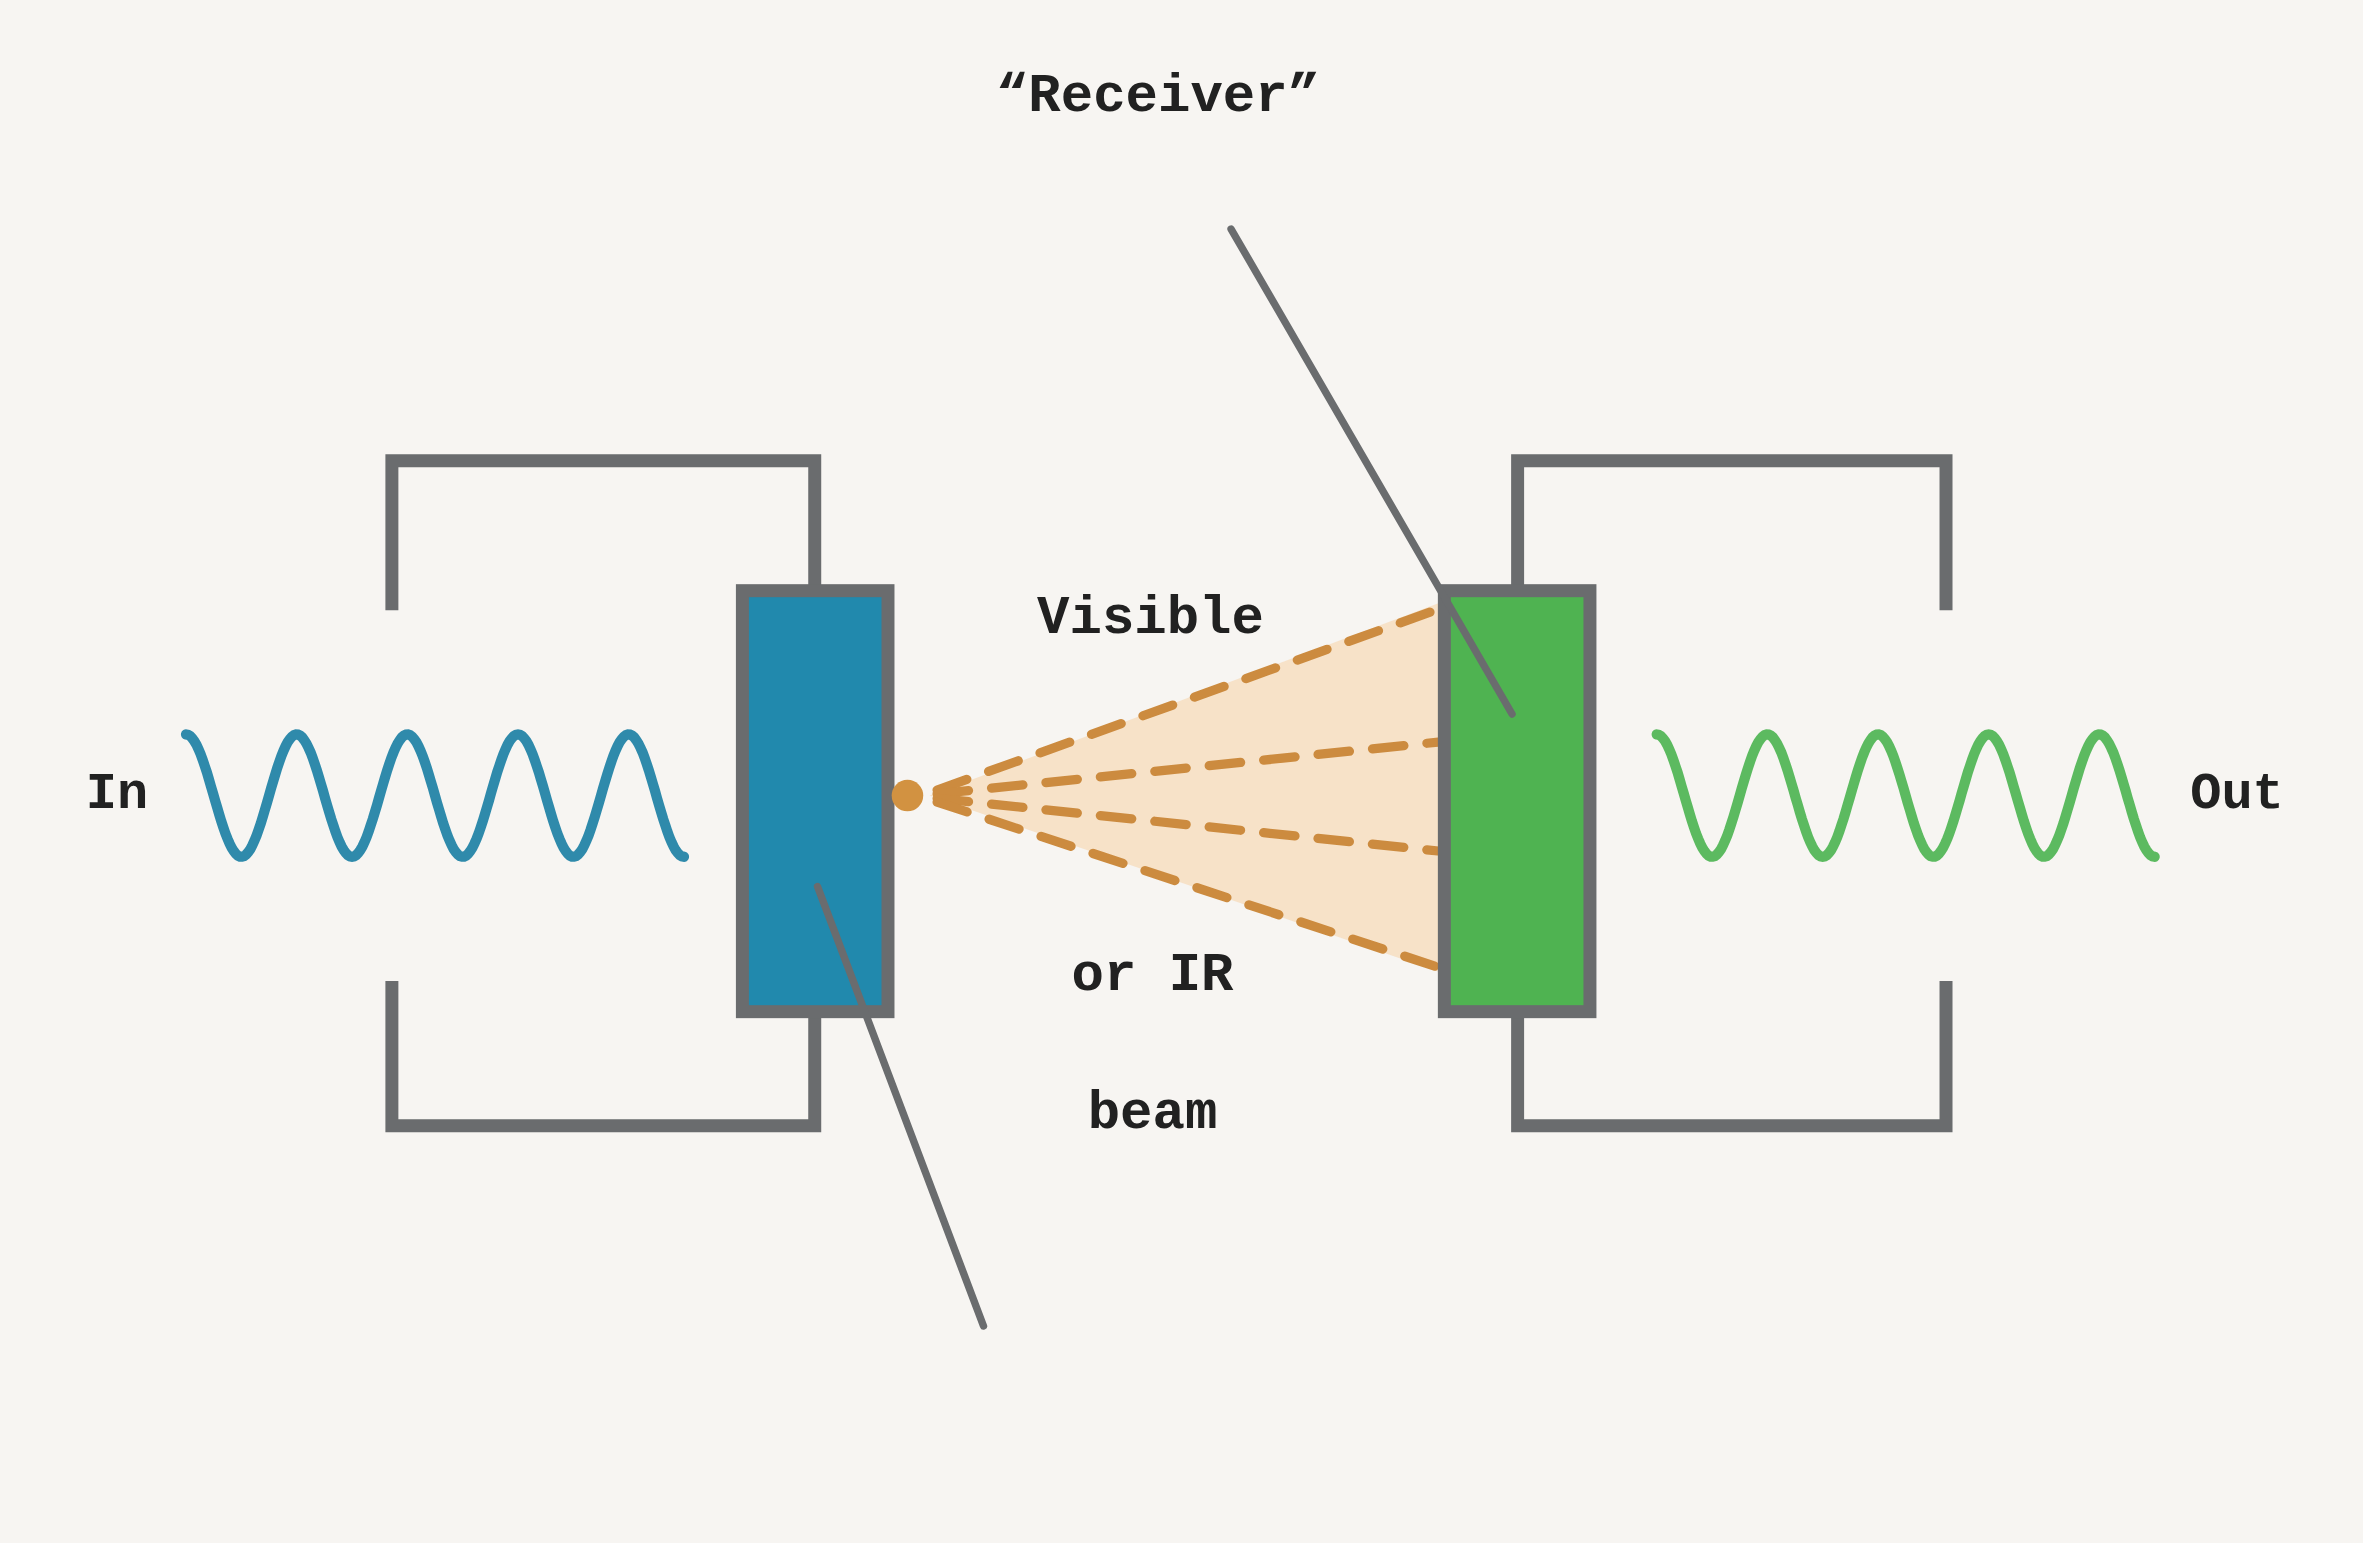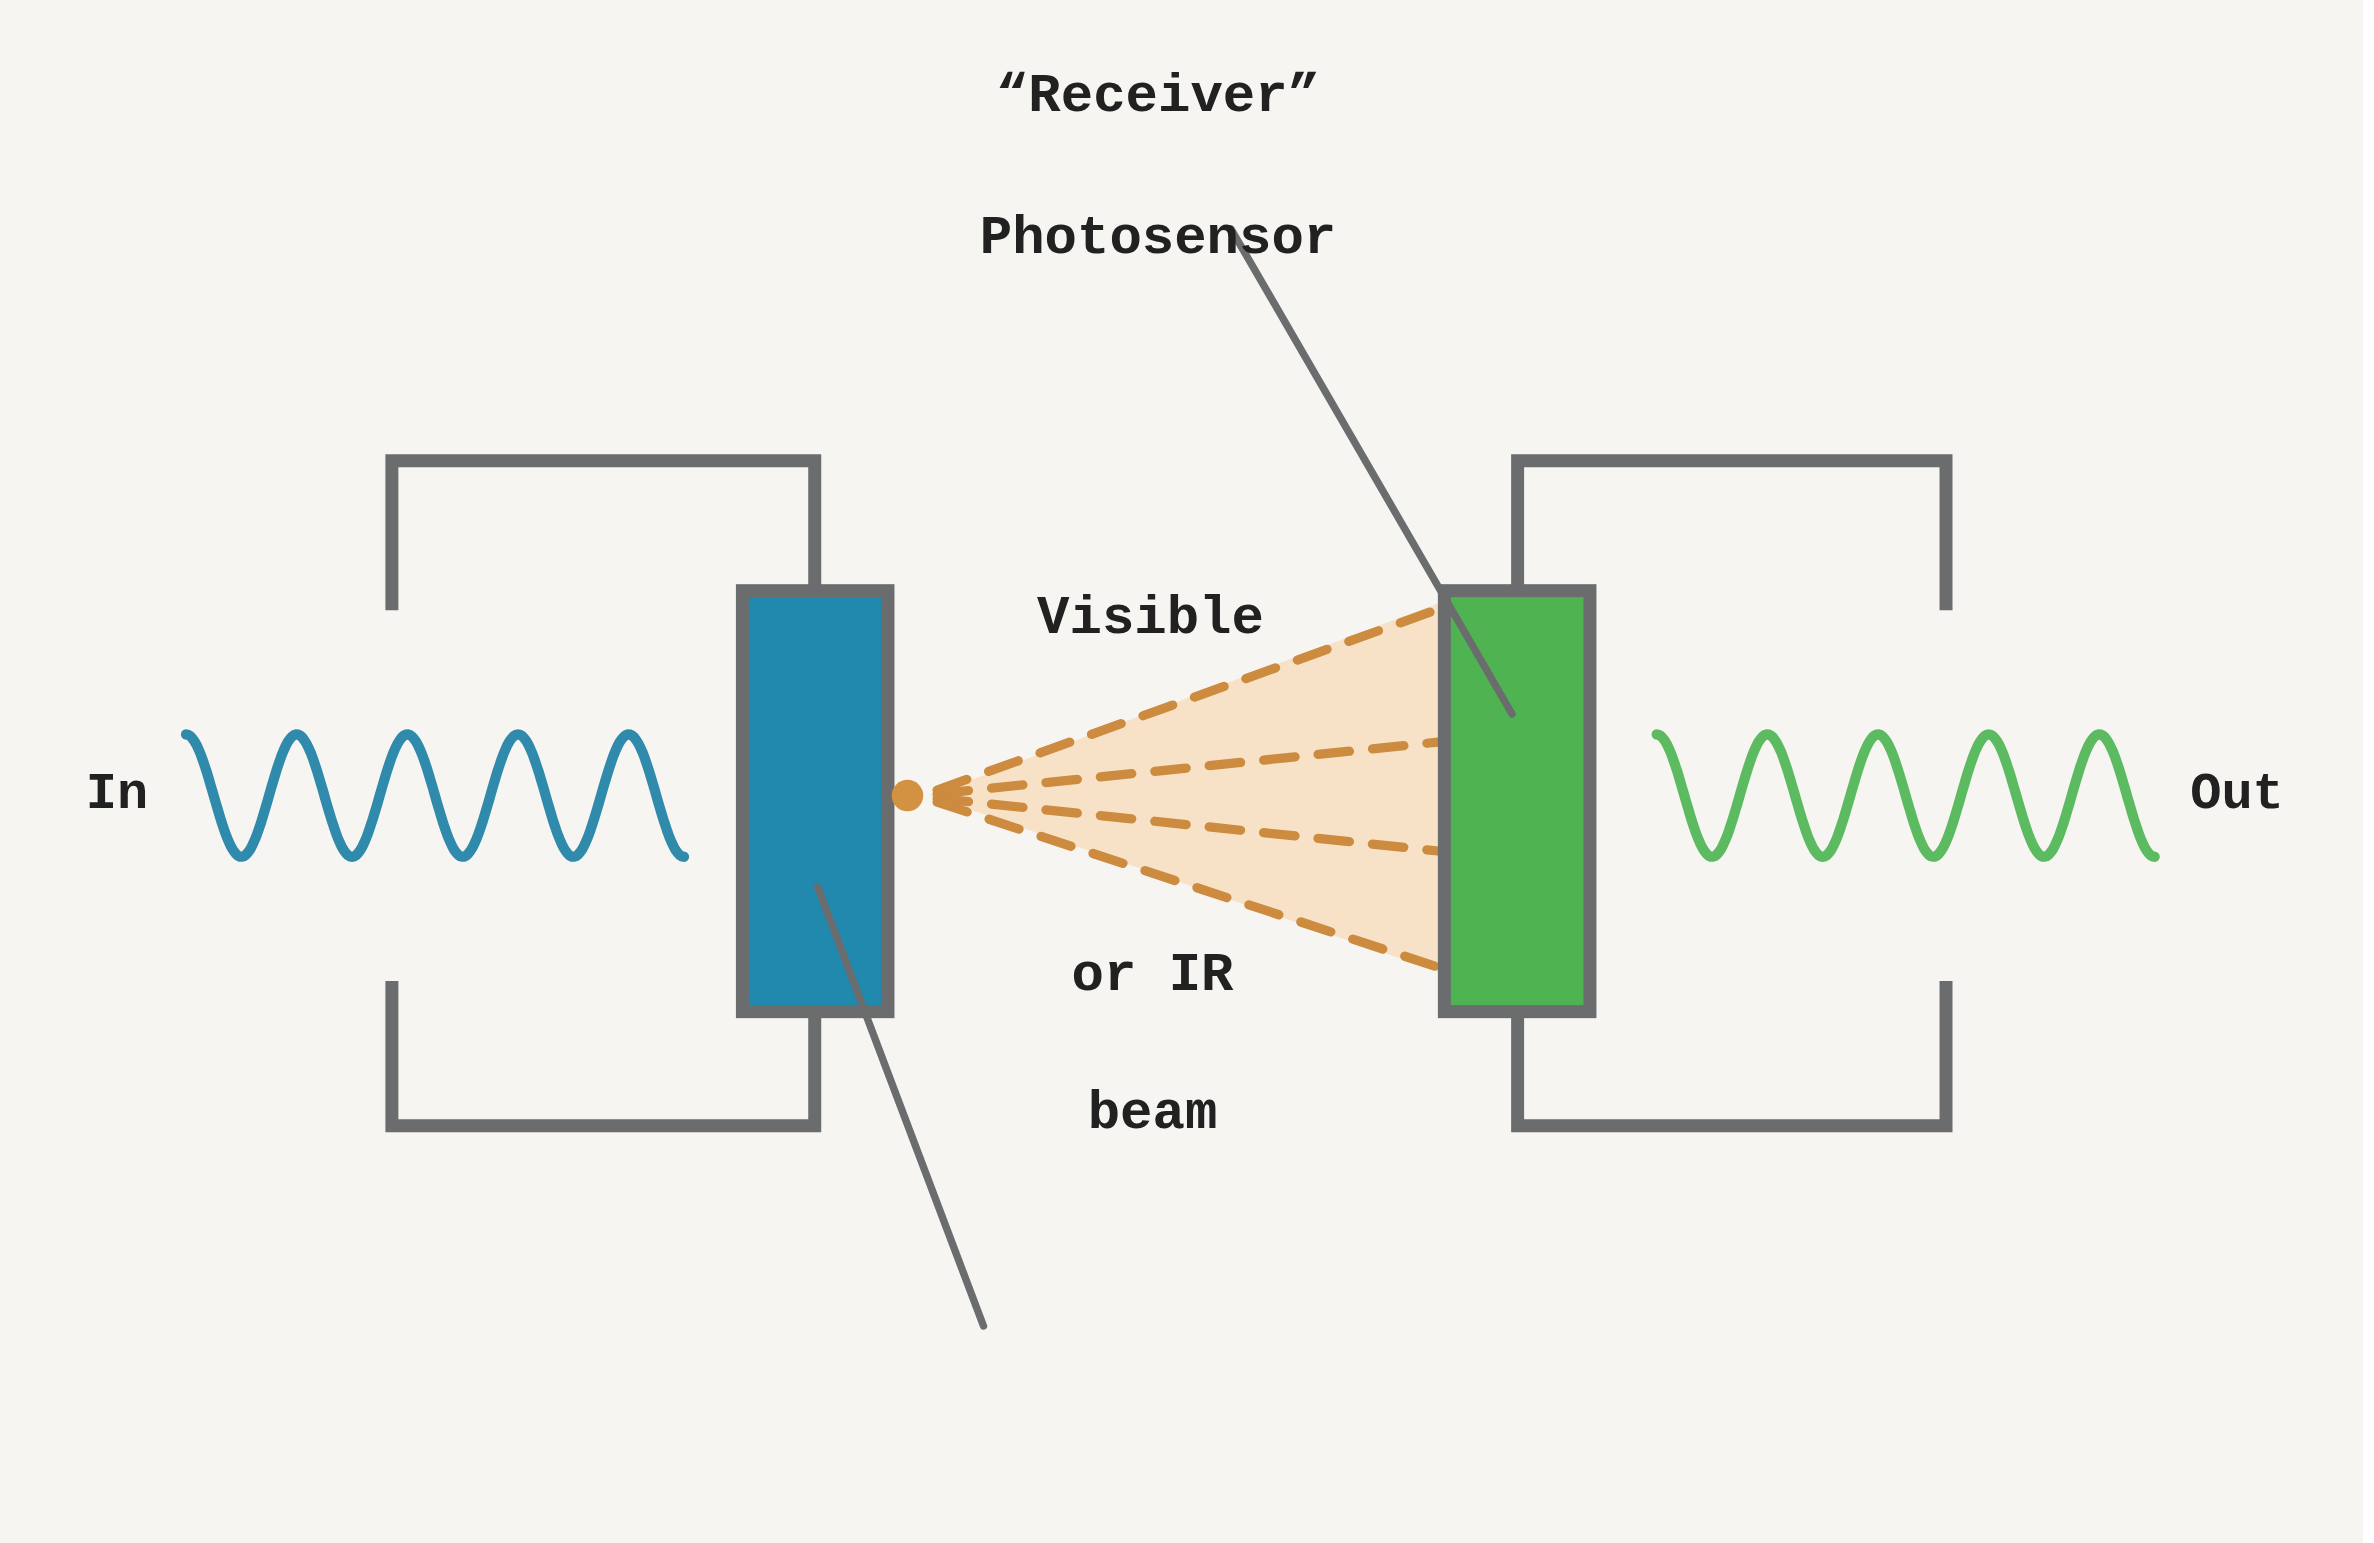--- a/index.html
+++ b/index.html
@@ -126,21 +126,21 @@
     <circle class="emitter-dot" cx="978" cy="858" r="17"></circle>
 
     <path class="leader" d="M 1327,247 L 1630,770"></path>
     <path class="leader" d="M 881,956 L 1060,1430"></path>
 
     <path id="in-wave" class="wave-in" d="M200.0,792.0 L202.2,792.5 L204.5,793.8 L206.7,796.1 L208.9,799.2 L211.2,803.1 L213.4,807.8 L215.7,813.2 L217.9,819.2 L220.1,825.8 L222.4,832.7 L224.6,840.1 L226.8,847.7 L229.1,855.4 L231.3,863.2 L233.6,870.9 L235.8,878.4 L238.0,885.6 L240.3,892.5 L242.5,898.9 L244.8,904.7 L247.0,909.8 L249.2,914.3 L251.5,917.9 L253.7,920.8 L255.9,922.7 L258.2,923.8 L260.4,923.9 L262.6,923.2 L264.9,921.5 L267.1,919.0 L269.4,915.6 L271.6,911.4 L273.8,906.5 L276.1,900.9 L278.3,894.7 L280.6,888.0 L282.8,880.8 L285.0,873.4 L287.3,865.8 L289.5,858.0 L291.7,850.2 L294.0,842.6 L296.2,835.2 L298.4,828.0 L300.7,821.3 L302.9,815.1 L305.2,809.5 L307.4,804.6 L309.6,800.4 L311.9,797.0 L314.1,794.5 L316.4,792.8 L318.6,792.1 L320.8,792.2 L323.1,793.3 L325.3,795.2 L327.5,798.1 L329.8,801.7 L332.0,806.2 L334.3,811.3 L336.5,817.1 L338.7,823.5 L341.0,830.4 L343.2,837.6 L345.4,845.1 L347.7,852.8 L349.9,860.6 L352.1,868.3 L354.4,875.9 L356.6,883.3 L358.9,890.2 L361.1,896.8 L363.3,902.8 L365.6,908.2 L367.8,912.9 L370.1,916.8 L372.3,919.9 L374.5,922.2 L376.8,923.5 L379.0,924.0 L381.2,923.5 L383.5,922.2 L385.7,919.9 L387.9,916.8 L390.2,912.9 L392.4,908.2 L394.7,902.8 L396.9,896.8 L399.1,890.2 L401.4,883.3 L403.6,875.9 L405.9,868.3 L408.1,860.6 L410.3,852.8 L412.6,845.1 L414.8,837.6 L417.0,830.4 L419.3,823.5 L421.5,817.1 L423.8,811.3 L426.0,806.2 L428.2,801.7 L430.5,798.1 L432.7,795.2 L434.9,793.3 L437.2,792.2 L439.4,792.1 L441.6,792.8 L443.9,794.5 L446.1,797.0 L448.4,800.4 L450.6,804.6 L452.8,809.5 L455.1,815.1 L457.3,821.3 L459.6,828.0 L461.8,835.2 L464.0,842.6 L466.3,850.2 L468.5,858.0 L470.7,865.8 L473.0,873.4 L475.2,880.8 L477.4,888.0 L479.7,894.7 L481.9,900.9 L484.2,906.5 L486.4,911.4 L488.6,915.6 L490.9,919.0 L493.1,921.5 L495.4,923.2 L497.6,923.9 L499.8,923.8 L502.1,922.7 L504.3,920.8 L506.5,917.9 L508.8,914.3 L511.0,909.8 L513.3,904.7 L515.5,898.9 L517.7,892.5 L520.0,885.6 L522.2,878.4 L524.4,870.9 L526.7,863.2 L528.9,855.4 L531.1,847.7 L533.4,840.1 L535.6,832.7 L537.9,825.8 L540.1,819.2 L542.3,813.2 L544.6,807.8 L546.8,803.1 L549.0,799.2 L551.3,796.1 L553.5,793.8 L555.8,792.5 L558.0,792.0 L560.2,792.5 L562.5,793.8 L564.7,796.1 L567.0,799.2 L569.2,803.1 L571.4,807.8 L573.7,813.2 L575.9,819.2 L578.1,825.8 L580.4,832.7 L582.6,840.1 L584.9,847.7 L587.1,855.4 L589.3,863.2 L591.6,870.9 L593.8,878.4 L596.0,885.6 L598.3,892.5 L600.5,898.9 L602.8,904.7 L605.0,909.8 L607.2,914.3 L609.5,917.9 L611.7,920.8 L613.9,922.7 L616.2,923.8 L618.4,923.9 L620.6,923.2 L622.9,921.5 L625.1,919.0 L627.4,915.6 L629.6,911.4 L631.8,906.5 L634.1,900.9 L636.3,894.7 L638.5,888.0 L640.8,880.8 L643.0,873.4 L645.3,865.8 L647.5,858.0 L649.7,850.2 L652.0,842.6 L654.2,835.2 L656.5,828.0 L658.7,821.3 L660.9,815.1 L663.2,809.5 L665.4,804.6 L667.6,800.4 L669.9,797.0 L672.1,794.5 L674.4,792.8 L676.6,792.1 L678.8,792.2 L681.1,793.3 L683.3,795.2 L685.5,798.1 L687.8,801.7 L690.0,806.2 L692.3,811.3 L694.5,817.1 L696.7,823.5 L699.0,830.4 L701.2,837.6 L703.4,845.1 L705.7,852.8 L707.9,860.6 L710.1,868.3 L712.4,875.9 L714.6,883.3 L716.9,890.2 L719.1,896.8 L721.3,902.8 L723.6,908.2 L725.8,912.9 L728.0,916.8 L730.3,919.9 L732.5,922.2 L734.8,923.5 L737.0,924.0"></path>
     <path id="out-wave" class="wave-out" d="M1786.0,792.0 L1788.2,792.5 L1790.5,793.8 L1792.7,796.1 L1795.0,799.2 L1797.2,803.1 L1799.4,807.8 L1801.7,813.2 L1803.9,819.2 L1806.1,825.8 L1808.4,832.7 L1810.6,840.1 L1812.8,847.7 L1815.1,855.4 L1817.3,863.2 L1819.6,870.9 L1821.8,878.4 L1824.0,885.6 L1826.3,892.5 L1828.5,898.9 L1830.8,904.7 L1833.0,909.8 L1835.2,914.3 L1837.5,917.9 L1839.7,920.8 L1841.9,922.7 L1844.2,923.8 L1846.4,923.9 L1848.7,923.2 L1850.9,921.5 L1853.1,919.0 L1855.4,915.6 L1857.6,911.4 L1859.8,906.5 L1862.1,900.9 L1864.3,894.7 L1866.5,888.0 L1868.8,880.8 L1871.0,873.4 L1873.3,865.8 L1875.5,858.0 L1877.7,850.2 L1880.0,842.6 L1882.2,835.2 L1884.5,828.0 L1886.7,821.3 L1888.9,815.1 L1891.2,809.5 L1893.4,804.6 L1895.6,800.4 L1897.9,797.0 L1900.1,794.5 L1902.3,792.8 L1904.6,792.1 L1906.8,792.2 L1909.1,793.3 L1911.3,795.2 L1913.5,798.1 L1915.8,801.7 L1918.0,806.2 L1920.3,811.3 L1922.5,817.1 L1924.7,823.5 L1927.0,830.4 L1929.2,837.6 L1931.4,845.1 L1933.7,852.8 L1935.9,860.6 L1938.2,868.3 L1940.4,875.9 L1942.6,883.3 L1944.9,890.2 L1947.1,896.8 L1949.3,902.8 L1951.6,908.2 L1953.8,912.9 L1956.0,916.8 L1958.3,919.9 L1960.5,922.2 L1962.8,923.5 L1965.0,924.0 L1967.2,923.5 L1969.5,922.2 L1971.7,919.9 L1974.0,916.8 L1976.2,912.9 L1978.4,908.2 L1980.7,902.8 L1982.9,896.8 L1985.1,890.2 L1987.4,883.3 L1989.6,875.9 L1991.8,868.3 L1994.1,860.6 L1996.3,852.8 L1998.6,845.1 L2000.8,837.6 L2003.0,830.4 L2005.3,823.5 L2007.5,817.1 L2009.8,811.3 L2012.0,806.2 L2014.2,801.7 L2016.5,798.1 L2018.7,795.2 L2020.9,793.3 L2023.2,792.2 L2025.4,792.1 L2027.7,792.8 L2029.9,794.5 L2032.1,797.0 L2034.4,800.4 L2036.6,804.6 L2038.8,809.5 L2041.1,815.1 L2043.3,821.3 L2045.5,828.0 L2047.8,835.2 L2050.0,842.6 L2052.3,850.2 L2054.5,858.0 L2056.7,865.8 L2059.0,873.4 L2061.2,880.8 L2063.4,888.0 L2065.7,894.7 L2067.9,900.9 L2070.2,906.5 L2072.4,911.4 L2074.6,915.6 L2076.9,919.0 L2079.1,921.5 L2081.3,923.2 L2083.6,923.9 L2085.8,923.8 L2088.1,922.7 L2090.3,920.8 L2092.5,917.9 L2094.8,914.3 L2097.0,909.8 L2099.3,904.7 L2101.5,898.9 L2103.7,892.5 L2106.0,885.6 L2108.2,878.4 L2110.4,870.9 L2112.7,863.2 L2114.9,855.4 L2117.2,847.7 L2119.4,840.1 L2121.6,832.7 L2123.9,825.8 L2126.1,819.2 L2128.3,813.2 L2130.6,807.8 L2132.8,803.1 L2135.1,799.2 L2137.3,796.1 L2139.5,793.8 L2141.8,792.5 L2144.0,792.0 L2146.2,792.5 L2148.5,793.8 L2150.7,796.1 L2152.9,799.2 L2155.2,803.1 L2157.4,807.8 L2159.7,813.2 L2161.9,819.2 L2164.1,825.8 L2166.4,832.7 L2168.6,840.1 L2170.8,847.7 L2173.1,855.4 L2175.3,863.2 L2177.6,870.9 L2179.8,878.4 L2182.0,885.6 L2184.3,892.5 L2186.5,898.9 L2188.8,904.7 L2191.0,909.8 L2193.2,914.3 L2195.5,917.9 L2197.7,920.8 L2199.9,922.7 L2202.2,923.8 L2204.4,923.9 L2206.7,923.2 L2208.9,921.5 L2211.1,919.0 L2213.4,915.6 L2215.6,911.4 L2217.8,906.5 L2220.1,900.9 L2222.3,894.7 L2224.6,888.0 L2226.8,880.8 L2229.0,873.4 L2231.3,865.8 L2233.5,858.0 L2235.7,850.2 L2238.0,842.6 L2240.2,835.2 L2242.4,828.0 L2244.7,821.3 L2246.9,815.1 L2249.2,809.5 L2251.4,804.6 L2253.6,800.4 L2255.9,797.0 L2258.1,794.5 L2260.3,792.8 L2262.6,792.1 L2264.8,792.2 L2267.1,793.3 L2269.3,795.2 L2271.5,798.1 L2273.8,801.7 L2276.0,806.2 L2278.3,811.3 L2280.5,817.1 L2282.7,823.5 L2285.0,830.4 L2287.2,837.6 L2289.4,845.1 L2291.7,852.8 L2293.9,860.6 L2296.2,868.3 L2298.4,875.9 L2300.6,883.3 L2302.9,890.2 L2305.1,896.8 L2307.3,902.8 L2309.6,908.2 L2311.8,912.9 L2314.1,916.8 L2316.3,919.9 L2318.5,922.2 L2320.8,923.5 L2323.0,924.0"></path>
   </svg>
 
   <div class="label label-lg receiver-label"><span>“Receiver”</span><br>
-    <span>Photosensor</span></div>
+    </div>
 
   <div class="label label-lg ir-beam-label"><span>or IR</span><br>
     <span>beam</span></div>
 
   <div class="label label-lg visible-label"><span>Visible</span></div>
 
   <div class="label label-lg transmitter-label"><br>
     </div>
 
   <div class="label label-io in-label">In</div>

